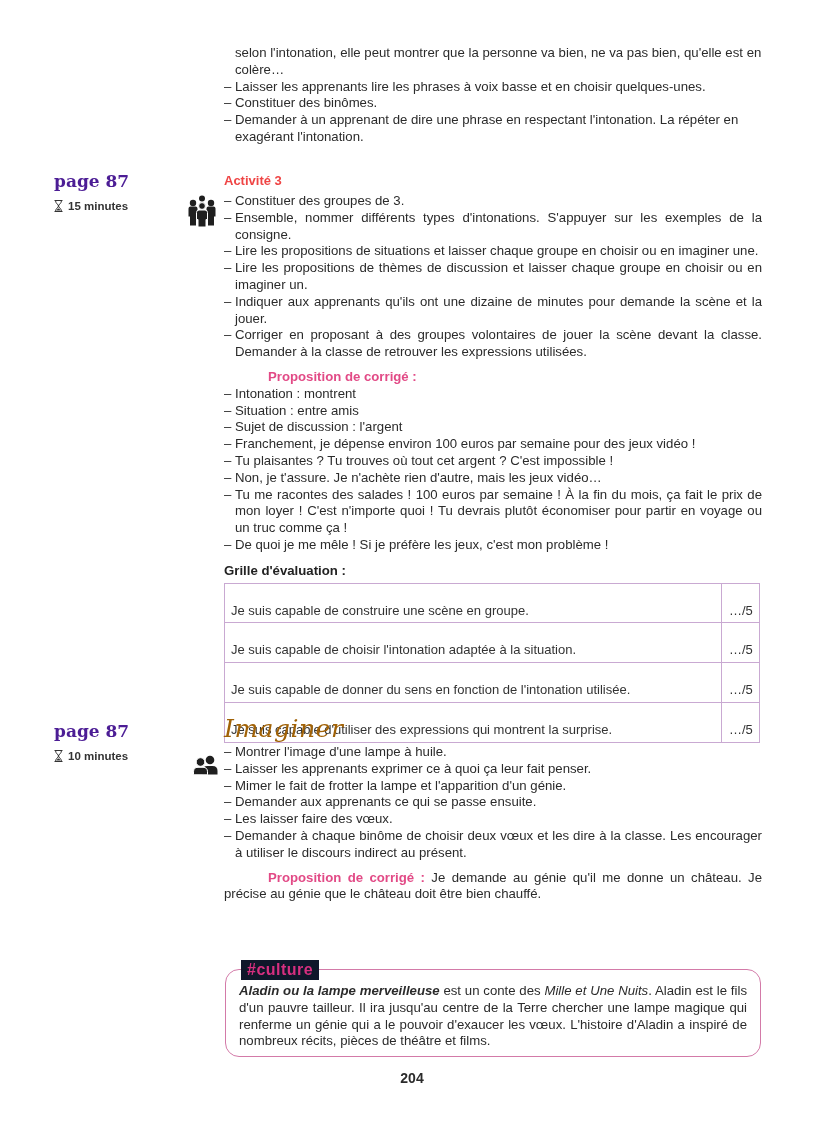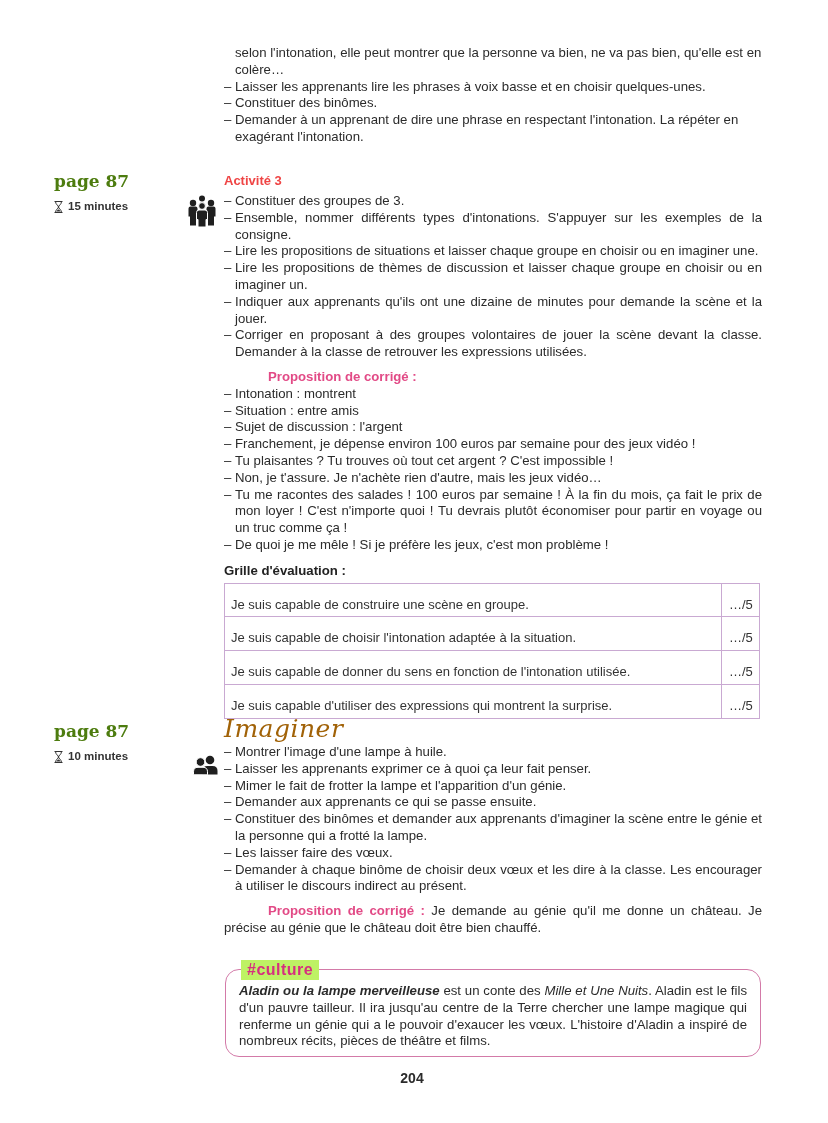--- a/index.html
+++ b/index.html
@@ -17,50 +17,50 @@
     ul.dash { list-style: none; }
     ul.dash li { position: relative; padding-left: 11px; }
     ul.dash li::before { content: "–"; position: absolute; left: 0; top: 0; }
     ul.dash li.justify { text-align: justify; }
     .cont { padding-left: 11px; }
 
     .side-page {
       left: 54px;
       font-family: "DejaVu Serif", serif;
       font-weight: bold;
-      color: #4d7c0f;
+      color: #4c1d95;
       font-size: 17px;
       line-height: 20px;
     }
     .side-time {
       left: 54px;
       font-size: 11.5px;
       font-weight: bold;
       color: #333;
       line-height: 14px;
-      display: flex; align-items: flex-end; gap: 5px;
+      display: flex; align-items: center; gap: 5px;
     }
     .hourglass { width: 9px; height: 12px; display: inline-block; }
 
     .activity-title {
       color: #ef4444;
       font-weight: bold;
       font-size: 13px;
       line-height: 18px;
     }
     .pink-label { color: #e24a86; font-weight: bold; padding-left: 44px; }
     .bold-label { font-weight: bold; color: #222; }
 
     table.grid {
       border-collapse: collapse;
       width: 536px;
     }
     table.grid td {
       border: 1px solid #c9a9d2;
-      padding: 13px 6px 3px 6px;
+      padding: 19px 6px 3px 6px;
       height: 24.5px;
       font-size: 13px;
       color: #333;
     }
     table.grid td.score { width: 38px; padding-left: 7px; }
 
     .imaginer {
       font-family: "DejaVu Serif", serif;
       font-style: italic;
       font-size: 25px;
@@ -69,21 +69,21 @@
       letter-spacing: 0.5px;
     }
 
     .culture-box {
       left: 225px; top: 969px; width: 536px; height: 88px;
       border: 1.5px solid #d37aa8;
       border-radius: 14px;
     }
     .culture-tag {
       left: 241px; top: 960px;
-      background: #bef264;
+      background: #0f172a;
       padding: 0 6px 0 6px;
       color: #d62f7f;
       font-weight: bold;
       font-size: 16px;
       line-height: 20px;
       letter-spacing: 0.5px;
     }
     .culture-text {
       left: 239px; top: 983px; width: 508px;
       text-align: justify;
@@ -188,21 +188,20 @@
   <path d="M0.5 19.8v-3q0-4.5 4.5-4.5h5q4.5 0 4.5 4.5v3z" fill="#1f1f1f" stroke="#fff" stroke-width="1"></path>
 </svg>
 
 <div class="abs col" style="top:714px;">
   <div class="imaginer">Imaginer</div>
   <ul class="dash" style="">
     <li>Montrer l'image d'une lampe à huile.</li>
     <li>Laisser les apprenants exprimer ce à quoi ça leur fait penser.</li>
     <li>Mimer le fait de frotter la lampe et l'apparition d'un génie.</li>
     <li>Demander aux apprenants ce qui se passe ensuite.</li>
-    <li class="justify">Constituer des binômes et demander aux apprenants d'imaginer la scène entre le génie et la personne qui a frotté la lampe.</li>
     <li>Les laisser faire des vœux.</li>
     <li class="justify">Demander à chaque binôme de choisir deux vœux et les dire à la classe. Les encourager à utiliser le discours indirect au présent.</li>
   </ul>
   <p style="margin-top:8px; text-align:justify;"><span class="pink-label">Proposition de corrigé :</span><span> Je demande au génie qu'il me donne un château. Je précise au génie que le château doit être bien chauffé.</span></p>
 </div>
 
 <div class="abs culture-box"></div>
 <div class="abs culture-tag">#culture</div>
 <div class="abs culture-text"><b><i>Aladin ou la lampe merveilleuse</i></b><span> est un conte des </span><i>Mille et Une Nuits</i><span>. Aladin est le fils d'un pauvre tailleur. Il ira jusqu'au centre de la Terre chercher une lampe magique qui renferme un génie qui a le pouvoir d'exaucer les vœux. L'histoire d'Aladin a inspiré de nombreux récits, pièces de théâtre et films.</span></div>
 

